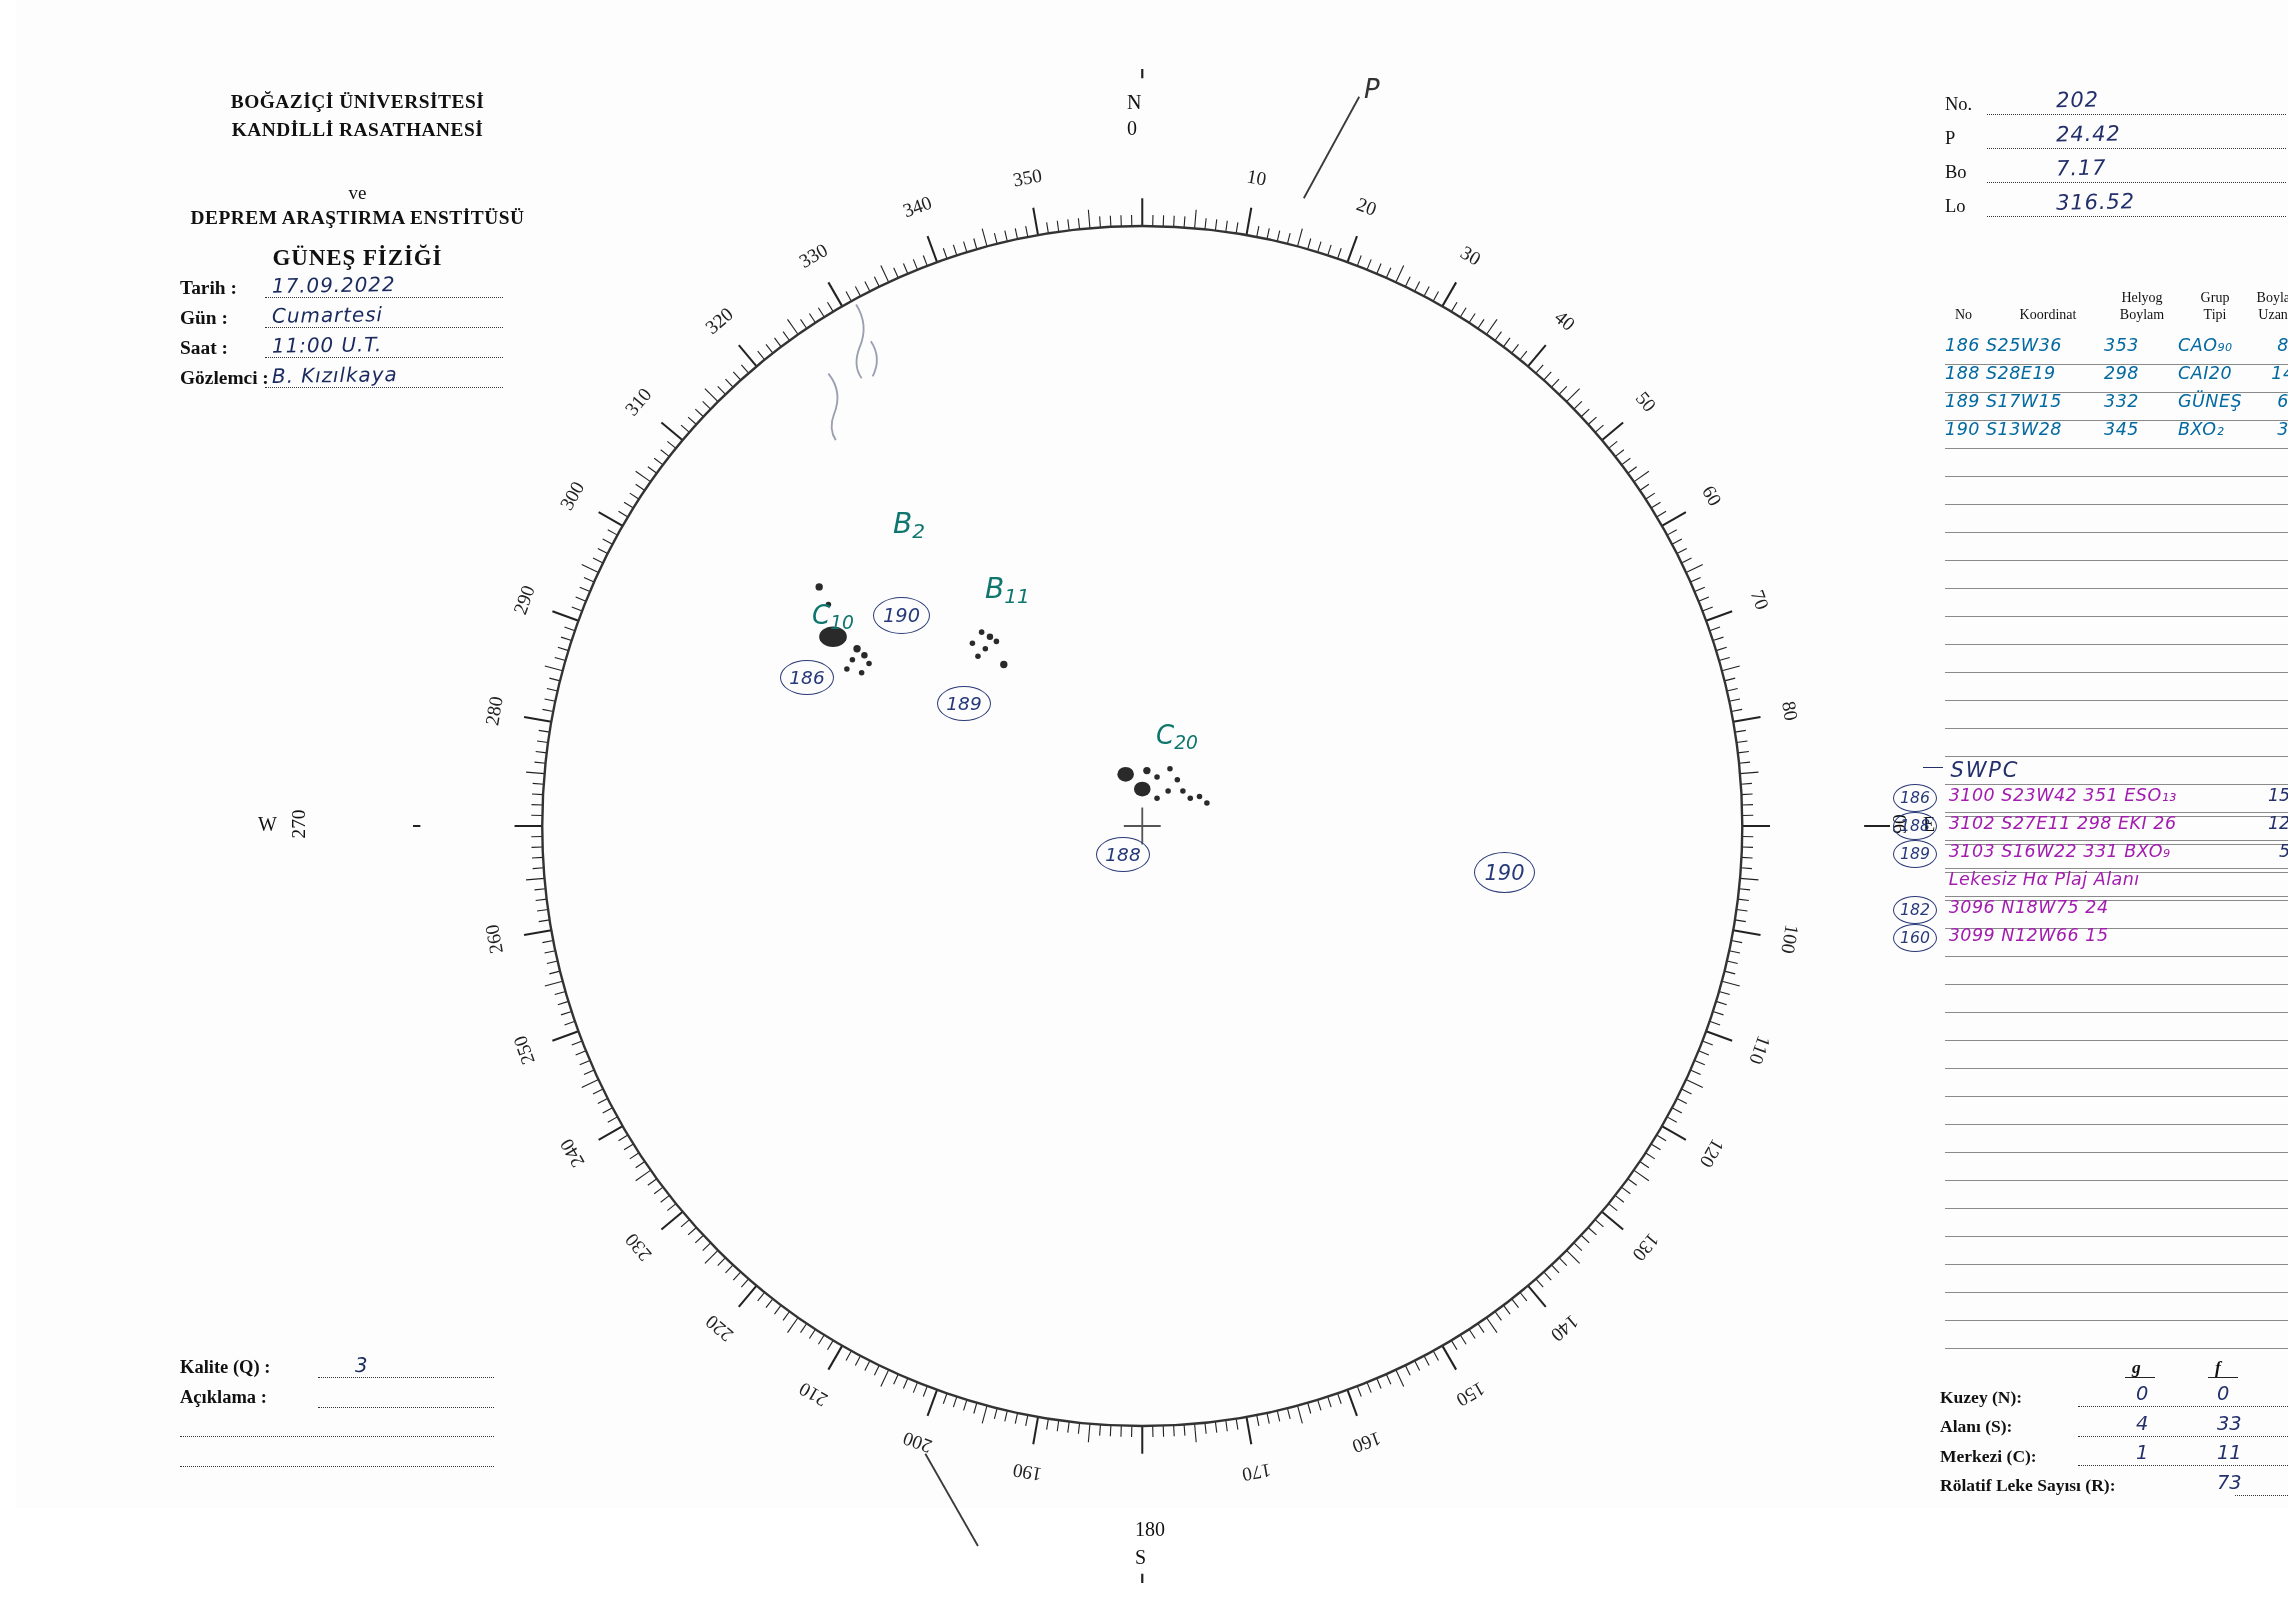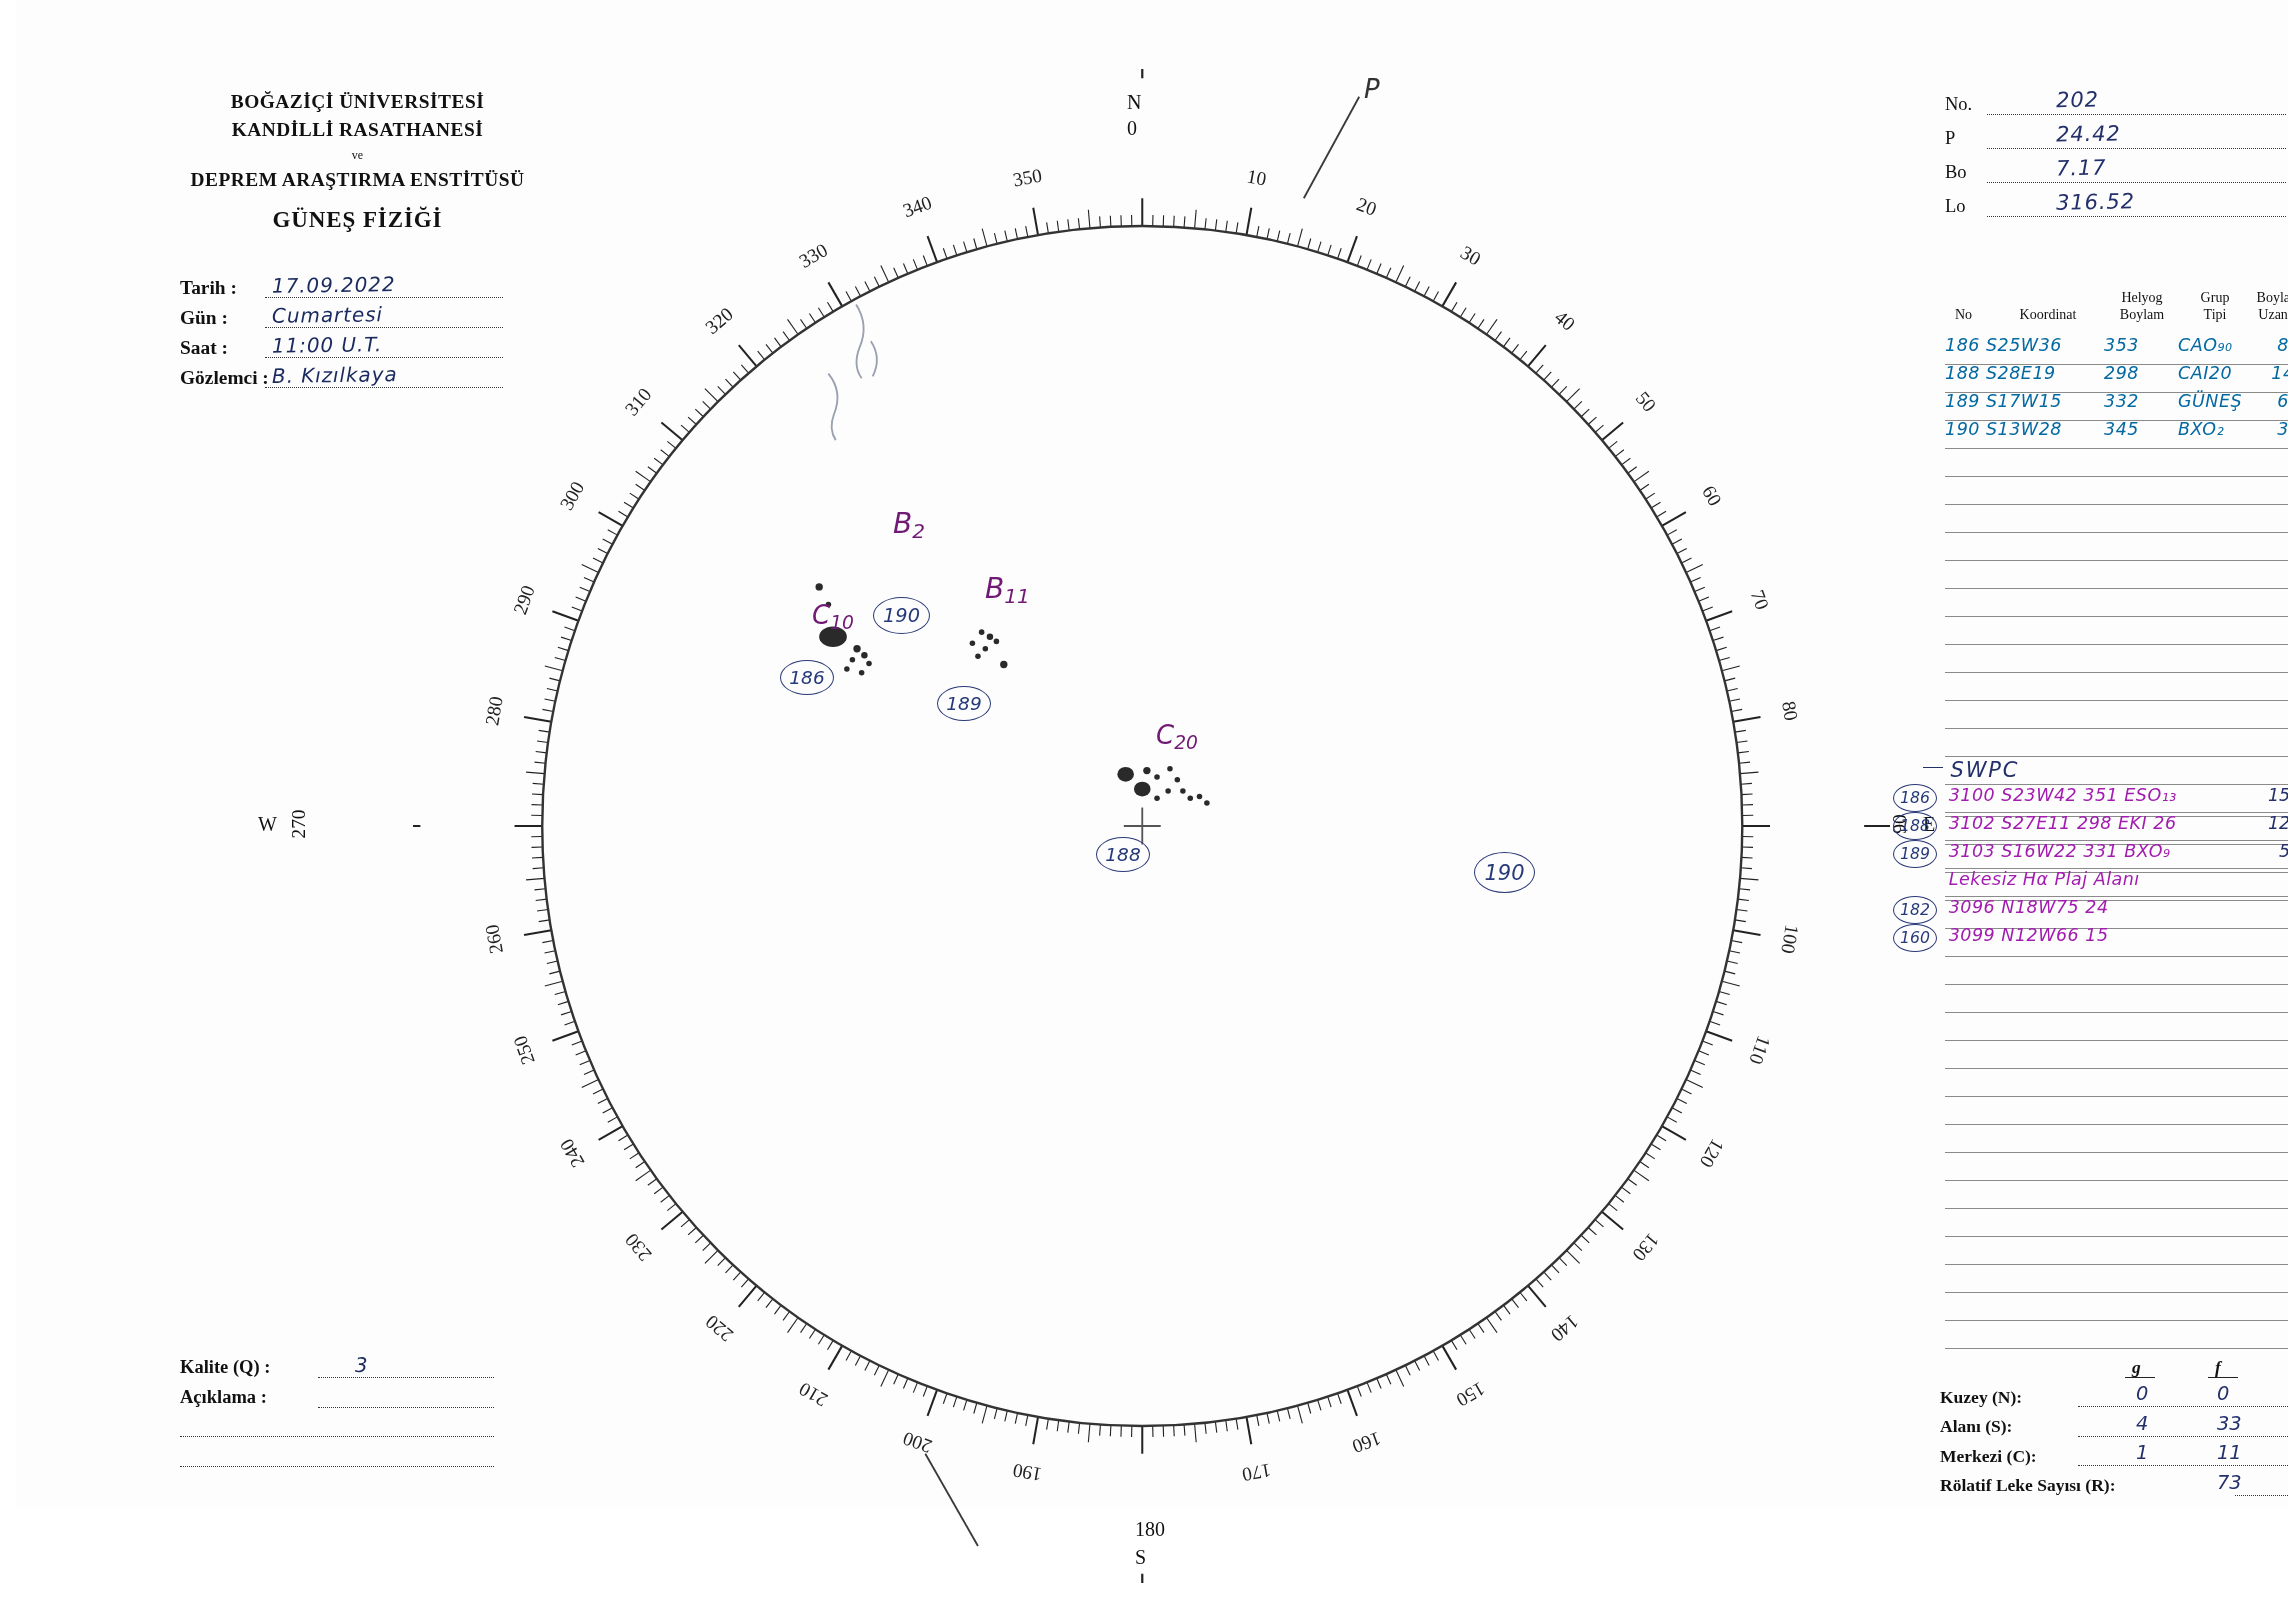--- a/index.html
+++ b/index.html
@@ -3,21 +3,21 @@
 <meta charset="utf-8">
 <style>
   html, body { margin:0; padding:0; background:#ffffff; }
   body { width:2289px; height:1618px; position:relative; font-family:"Liberation Serif", serif; color:#111; overflow:hidden; }
 
   .sheet { position:absolute; left:16px; top:0; width:2289px; height:1508px; background:#fdfdfd; }
 
   
   .org { position:absolute; left:157px; top:88px; width:369px; text-align:center; }
   .org .l1, .org .l2, .org .l4 { font-weight:bold; font-size:19.4px; letter-spacing:0.5px; line-height:28px; }
-  .org .l3 { font-size:12px; line-height:22px; }
+  .org .l3 { font-size:19px; line-height:22px;margin-top:38px; }
   .org .title { font-weight:bold; font-size:23px; margin-top:13px; letter-spacing:0.9px; }
 
   .fields { position:absolute; left:164px; top:277px; width:323px; font-size:19.4px; }
   .field-row { position:relative; height:30px; }
   .field-row .lbl { position:absolute; left:0; top:0; font-weight:bold;text-align:center; }
   .field-row .dots { position:absolute; left:85px; right:0; top:20px; border-bottom:1.4px dotted #333; }
   .field-row .val {
     position:absolute; left:92px; top:-3.7px;
     font-family:"DejaVu Sans", sans-serif; font-size:20px; color:#1a2a5e;
     font-style:italic; letter-spacing:0.9px; transform:rotate(-0.8deg);
@@ -31,21 +31,21 @@
   .quality .blank-row { position:relative; height:30px; }
   .quality .blank-row .dots { position:absolute; left:0; right:0; top:18.5px; border-bottom:1.4px dotted #333; }
 
   
   .disk-wrap { position:absolute; left:397px; top:69px; width:1477px; height:1514px; }
   .disk-svg { position:absolute; left:0; top:0; }
 
   .hand { font-family:"DejaVu Sans", sans-serif; color:#24306b; }
 
   
-  .mark { position:absolute; font-family:"DejaVu Sans", sans-serif; color:#701a75; font-style:italic; }
+  .mark { position:absolute; font-family:"DejaVu Sans", sans-serif; color:#0f766e; font-style:italic; }
   .mark .sub { font-size:0.72em; vertical-align:-0.25em; }
   .circle-num {
     position:absolute; border:1.8px solid #2b3a78; border-radius:50%;
     font-family:"DejaVu Sans", sans-serif; font-style:italic; color:#263a7a;
     display:flex; align-items:center; justify-content:center;
   }
 
   
   .rpanel { position:absolute; left:1929px; top:92px; width:341px; }
   .hdr-row { position:relative; height:34px; font-size:18.5px; }

